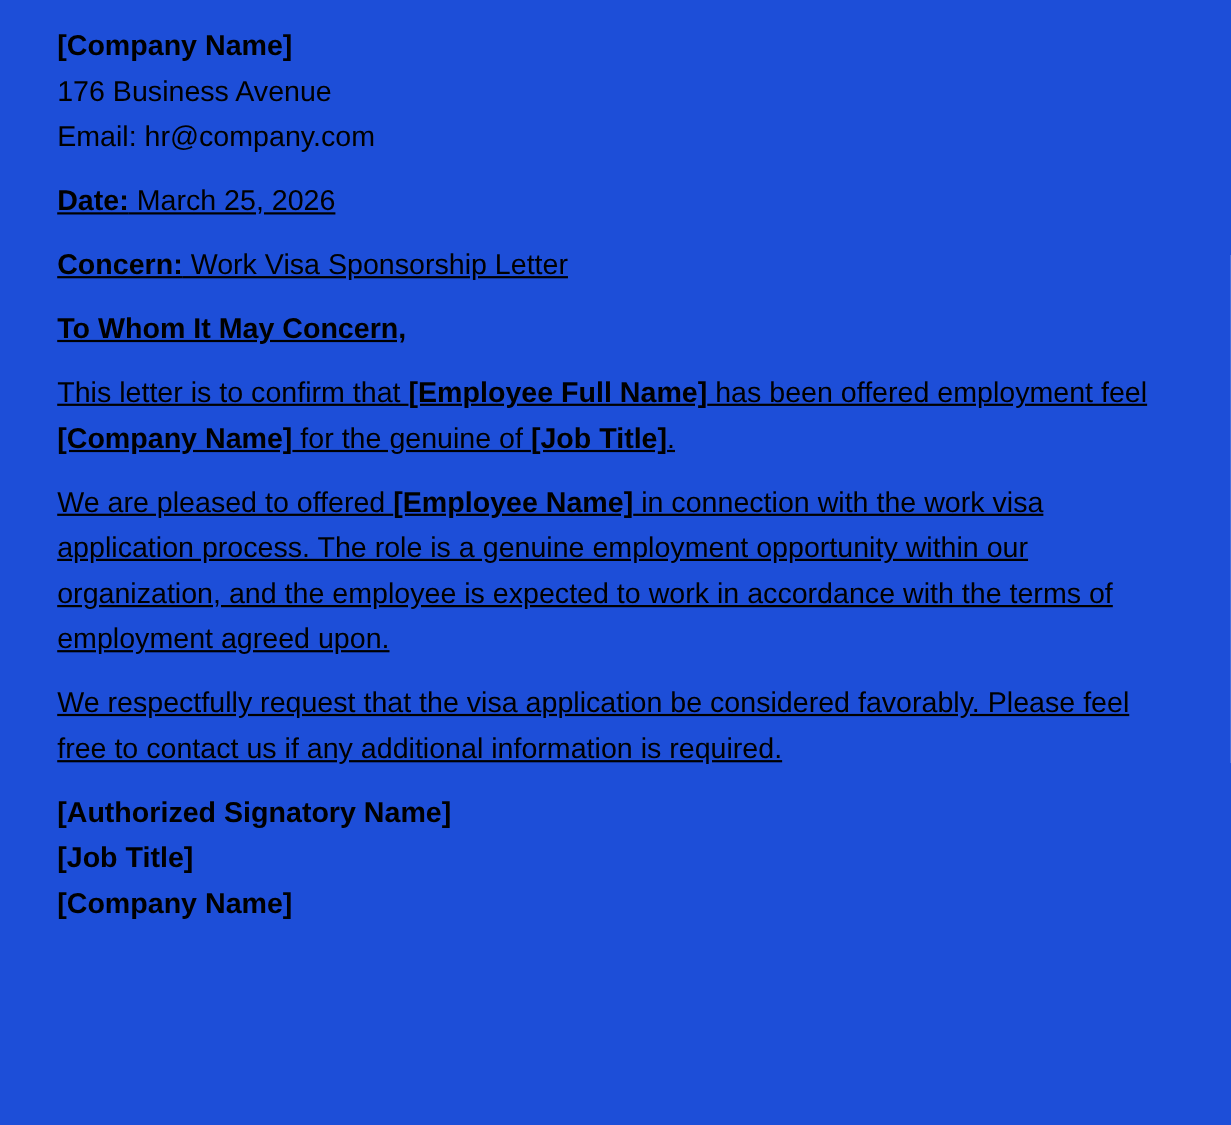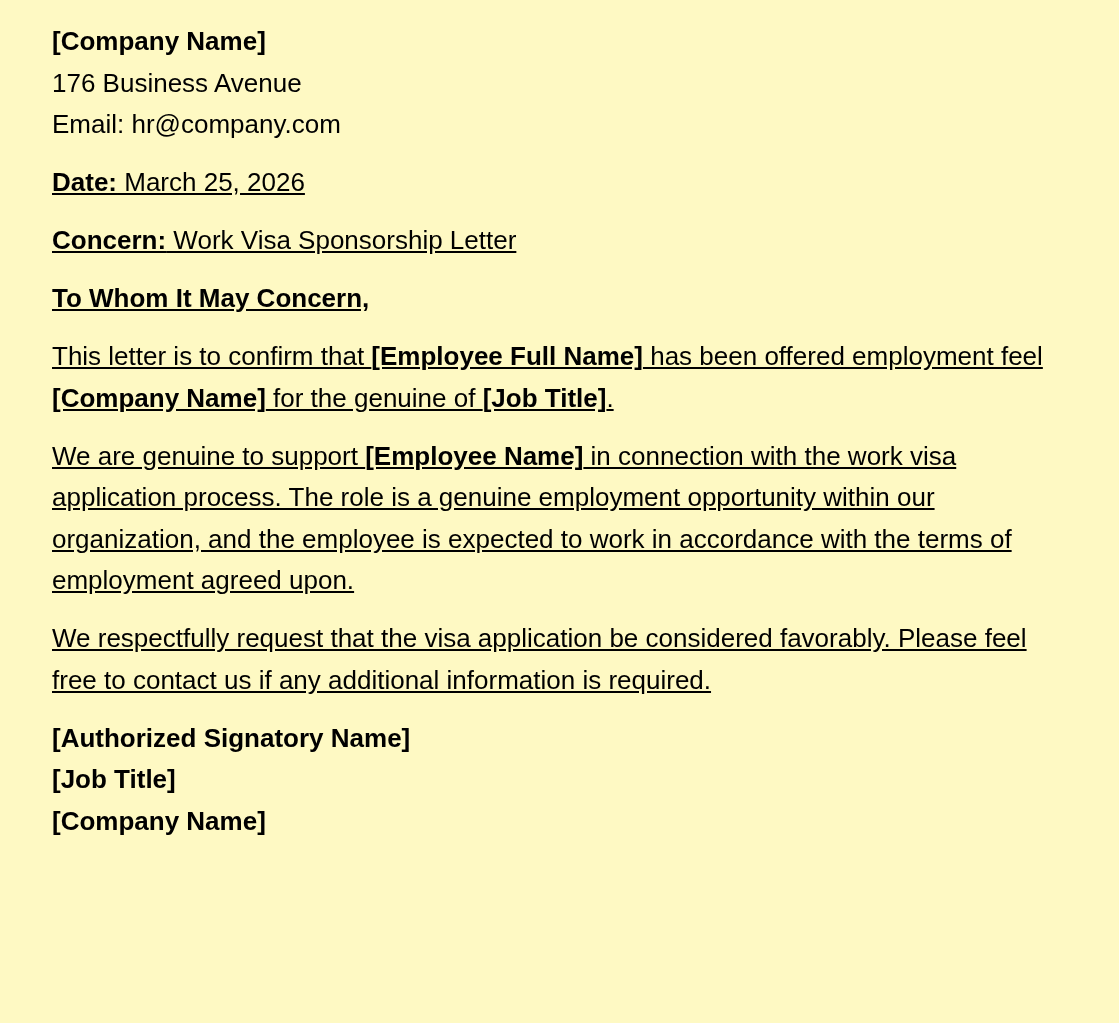--- a/index.html
+++ b/index.html
@@ -3,21 +3,21 @@
 <meta charset="utf-8">
 <style>
   html, body {
     margin: 0;
     padding: 0;
     background: #ffffff;
   }
   .page {
     width: 1119px;
     height: 1023px;
-    background: #fef9c3;
+    background: #1d4ed8;
     box-sizing: border-box;
     padding: 21px 52px 0 52px;
     font-family: "Liberation Sans", "DejaVu Sans", sans-serif;
     font-size: 26px;
     line-height: 41.5px;
     color: #000000;
     overflow: hidden;
   }
   .content {
     max-width: 1000px;
@@ -49,21 +49,21 @@
     </div>
 
     <p><strong>Date:</strong><span> March 25, 2026</span></p>
 
     <p><strong>Concern:</strong><span> Work Visa Sponsorship Letter</span></p>
 
     <p><strong>To Whom It May Concern,</strong></p>
 
     <p><span>This letter is to confirm that </span><strong>[Employee Full Name]</strong><span> has been offered employment feel </span><strong>[Company Name]</strong><span> for the genuine of </span><strong>[Job Title]</strong><span>.</span></p>
 
-    <p><span>We are genuine to support </span><strong>[Employee Name]</strong><span> in connection with the work visa application process. The role is a genuine employment opportunity within our organization, and the employee is expected to work in accordance with the terms of employment agreed upon.</span></p>
+    <p><span>We are pleased to offered </span><strong>[Employee Name]</strong><span> in connection with the work visa application process. The role is a genuine employment opportunity within our organization, and the employee is expected to work in accordance with the terms of employment agreed upon.</span></p>
 
     <p><span>We respectfully request that the visa application be considered favorably. Please feel free to contact us if any additional information is required.</span></p>
 
     <div class="block">
       <span class="line"><strong>[Authorized Signatory Name]</strong></span>
       <span class="line"><strong>[Job Title]</strong></span>
       <span class="line"><strong>[Company Name]</strong></span>
     </div>
 
   </div>

